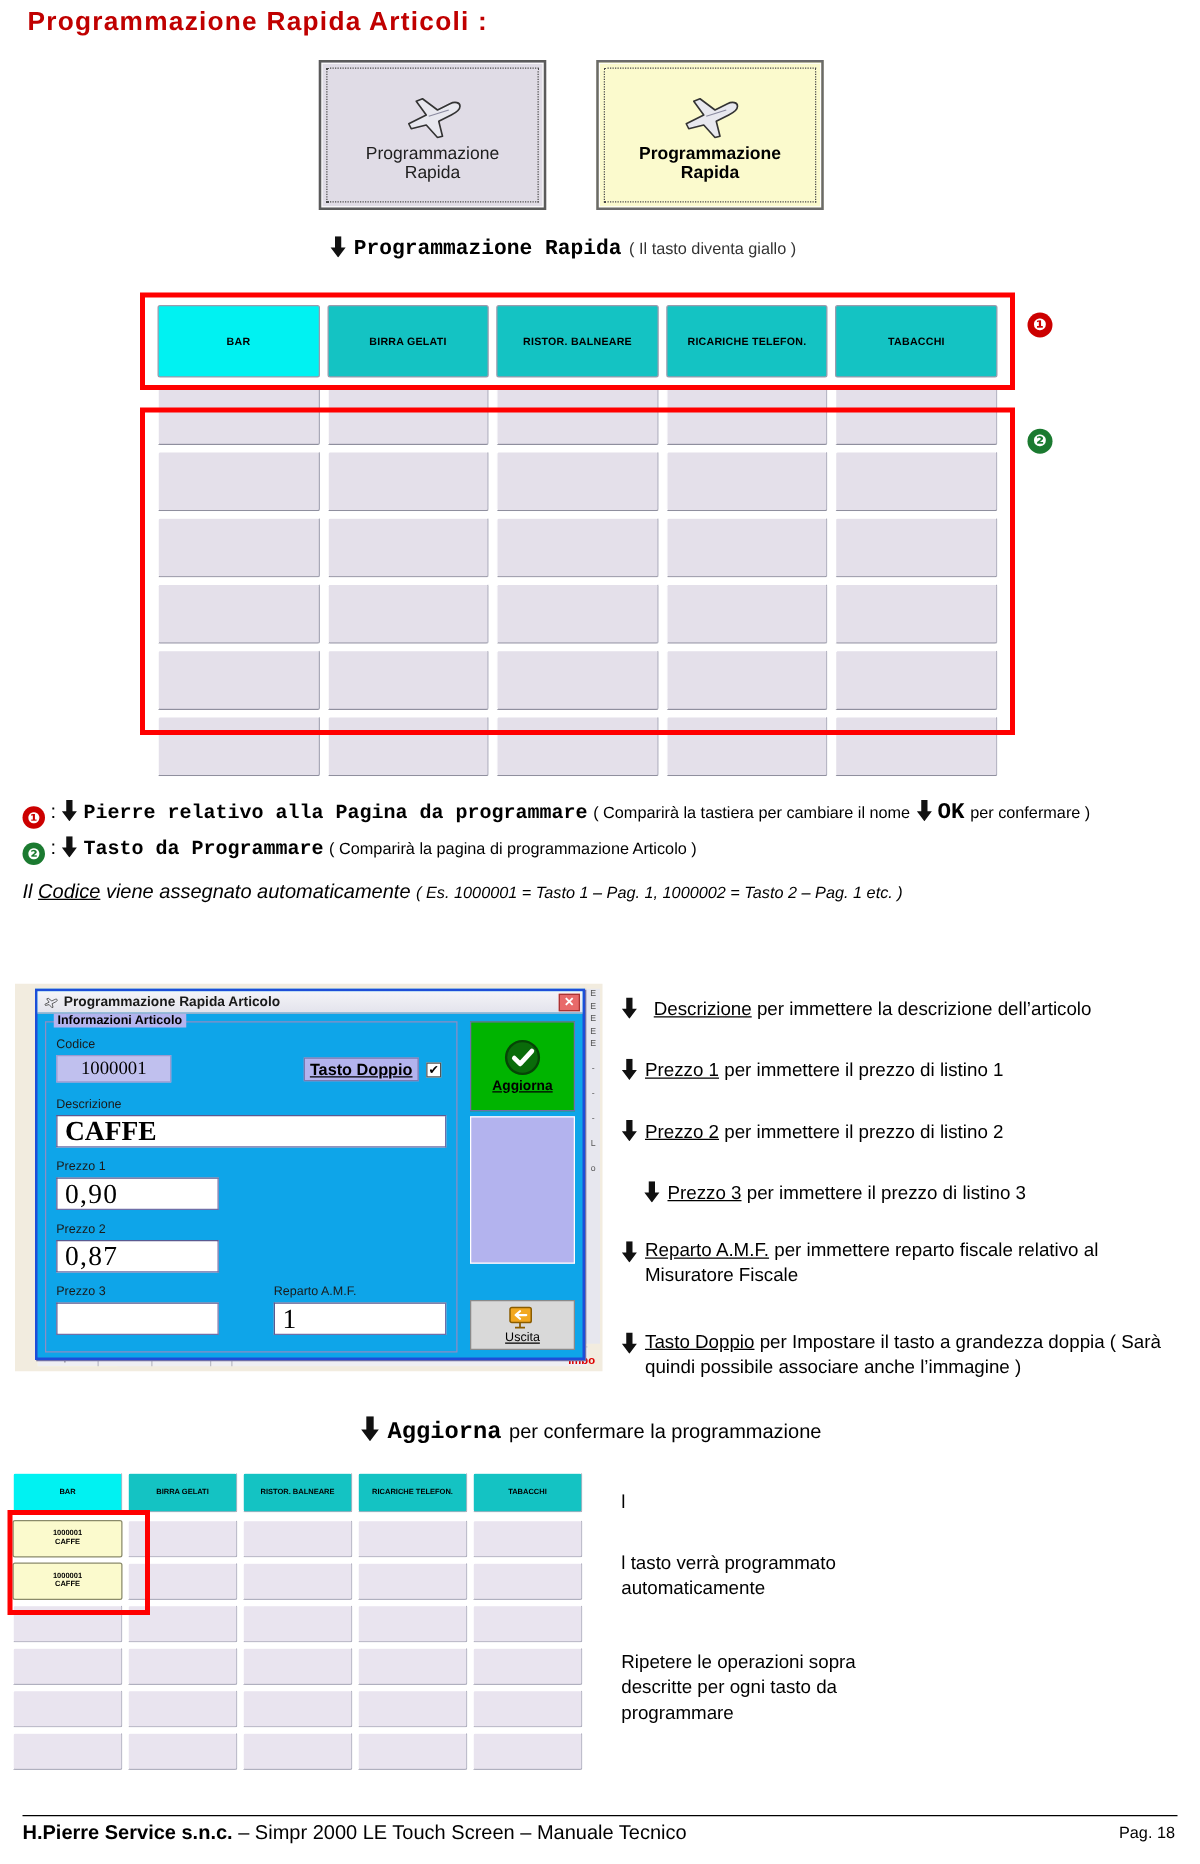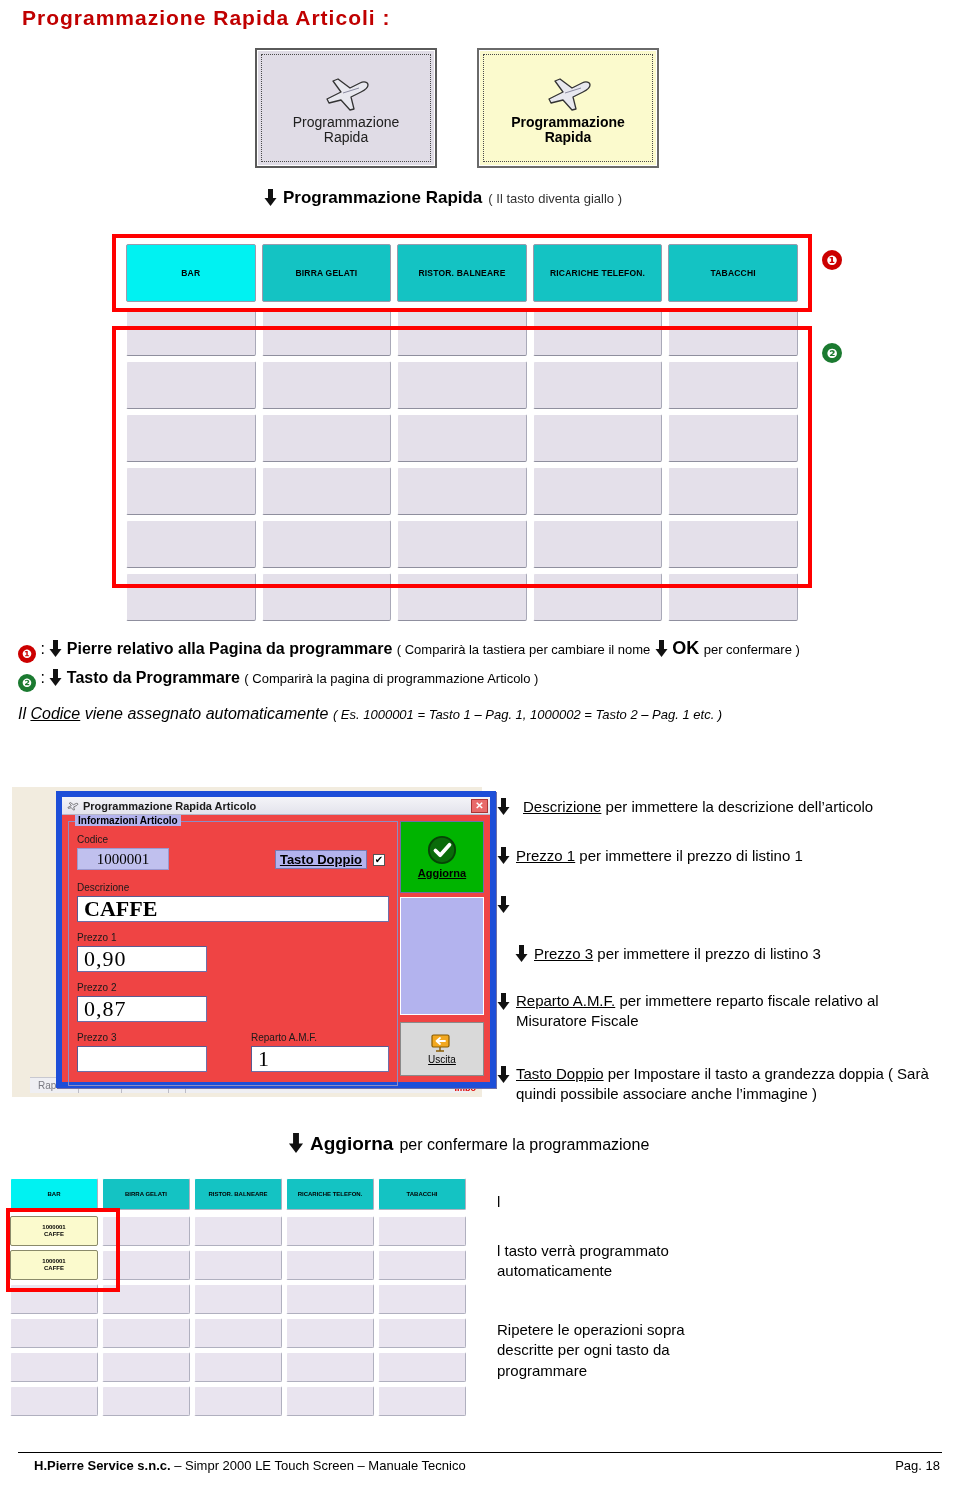--- a/index.html
+++ b/index.html
@@ -38,21 +38,21 @@
   .tool-label{
     font-size:14px; line-height:1.05; text-align:center; color:#202020;
   }
   .tool-btn.yellow .tool-label{ font-weight:bold; color:#000; }
 
   
   .arrow-line{
     position:absolute; display:flex; align-items:baseline; gap:6px;
   }
   .dn-arrow{ display:inline-block; width:13px; height:17px; position:relative; top:3px; flex:none;}
-  .emph{ font-weight:bold; }
+  .emph{ font-weight:bold;font-family:Liberation Mono, monospace; }
   .paren{ color:#333; }
 
   
   .pos{
     position:absolute; left:112px; top:230px; width:700px; height:380px;
     background:#ffffff;
   }
   .pos-inner{ position:absolute; inset:0; }
   .kb-row{ position:absolute; left:14px; width:672px; display:flex; gap:6px; }
   .key{
@@ -103,23 +103,22 @@
   .bg-win .yellowstrip{ position:absolute; left:18px; bottom:4px; width:64px; height:16px; background:#fbfacd;}
   .bg-win .imbo{ position:absolute; right:6px; bottom:4px; font-size:9px; font-weight:bold; color:#d00; }
   .bg-win .ruler{
     position:absolute; right:2px; top:4px; width:12px; bottom:22px;
     background:#e7e7ee; border-left:1px solid #c0c0cc;
     font-size:7px; color:#555; line-height:10px; text-align:center;
   }
 
   .dialog{
     position:absolute; left:16px; top:4px; width:440px; height:297px;
-    background:#ef4444; border:6px solid #1d4ed8;
+    background:#0ea5e9; border:2px solid #1d4ed8;
     box-shadow:1px 1px 0 #6f6fa8;
-    margin-left:28px;
   }
   .dlg-title{
     height:18px; background:linear-gradient(#f4f4f8,#e3e3ec);
     border-bottom:1px solid #b6b6c8;
     display:flex; align-items:center; gap:4px; padding:0 2px 0 4px;
     font-size:11px; font-weight:bold; color:#1a1a1a;
   }
   .dlg-title .plane-s{ width:13px; height:11px; flex:none; }
   .dlg-close{
     margin-left:auto; width:17px; height:14px; background:#e86a6a;
@@ -160,21 +159,21 @@
     background:#00b400; border:1px solid #6f6fa8;
     display:flex; flex-direction:column; align-items:center; justify-content:center; gap:2px;
   }
   .check-circle{ width:30px; height:30px; }
   .btn-aggiorna span{ font-size:11px; font-weight:bold; text-decoration:underline; color:#000; }
   .side-blank{
     position:absolute; left:0; top:76px; right:0; height:118px;
     background:#b3b3ee; border:1px solid #fff;
   }
   .btn-uscita{
-    position:absolute; left:0; bottom:0; width:84px; height:54px;
+    position:absolute; left:0; bottom:0; width:84px; height:40px;
     background:#d9d9d9; border:1px solid #8a8a8a;
     display:flex; flex-direction:column; align-items:center; justify-content:center; gap:1px;
   }
   .btn-uscita span{ font-size:10px; text-decoration:underline; }
 
   
   .note{ position:absolute; font-size:15px; line-height:1.35; }
   .note u{ text-decoration:underline; }
 
   
@@ -186,21 +185,21 @@
     display:flex; flex-direction:column; align-items:center; justify-content:center;
     font-size:6px; font-weight:bold; color:#000; text-align:center; line-height:1.15;
   }
   .key2.cat{ height:32px; background:#14c3c3; }
   .key2.cat.active{ background:#00f2f2; }
   .key2.blank{ height:30px; }
   .key2.prog{ background:#fbfacd; border:1px solid #8a8a6a; }
 
   
   .footer-rule{ position:absolute; left:18px; right:18px; top:1452px; height:1px; background:#000; }
-  .footer-left{ position:absolute; left:18px; top:1458px; font-size:13px;margin-left:16px; }
+  .footer-left{ position:absolute; left:18px; top:1458px; font-size:16px; }
   .footer-right{ position:absolute; right:20px; top:1458px; font-size:13px; }
   .footer-left .bold{ font-weight:bold; }
 </style>
 </head>
 <body>
 
 <div class="page-title">Programmazione Rapida Articoli :</div>
 
 <div class="btn-pair">
 
@@ -413,20 +412,21 @@
   <svg class="dn-arrow" viewBox="0 0 13 17">
       <path d="M4 0 h5 v9 h3.5 L6.5 17 L0.5 9 H4 Z" fill="#111"></path>
     </svg>
   <span><u>Prezzo 1</u><span> per immettere il prezzo di listino 1</span></span>
 </div>
 
 <div class="note arrow-line" style="left:497px; top:893px; width:450px;">
   <svg class="dn-arrow" viewBox="0 0 13 17">
       <path d="M4 0 h5 v9 h3.5 L6.5 17 L0.5 9 H4 Z" fill="#111"></path>
     </svg>
+  <span><u>Prezzo 2</u><span> per immettere il prezzo di listino 2</span></span>
 </div>
 
 <div class="note arrow-line" style="left:515px; top:942px; width:450px;">
   <svg class="dn-arrow" viewBox="0 0 13 17">
       <path d="M4 0 h5 v9 h3.5 L6.5 17 L0.5 9 H4 Z" fill="#111"></path>
     </svg>
   <span><u>Prezzo 3</u><span> per immettere il prezzo di listino 3</span></span>
 </div>
 
 <div class="note arrow-line" style="left:497px; top:991px; width:440px; align-items:flex-start;">

